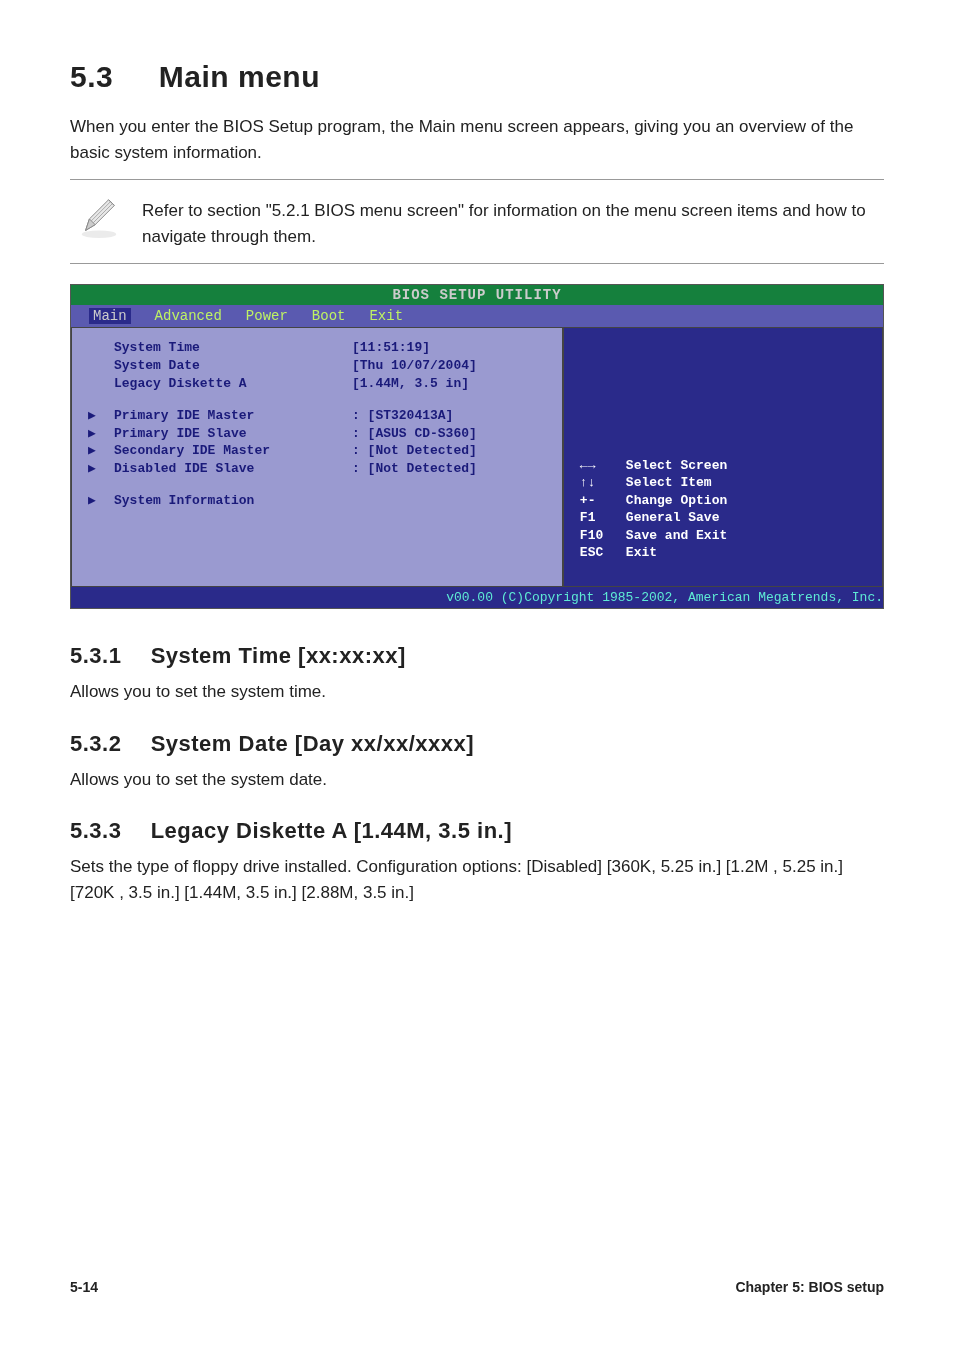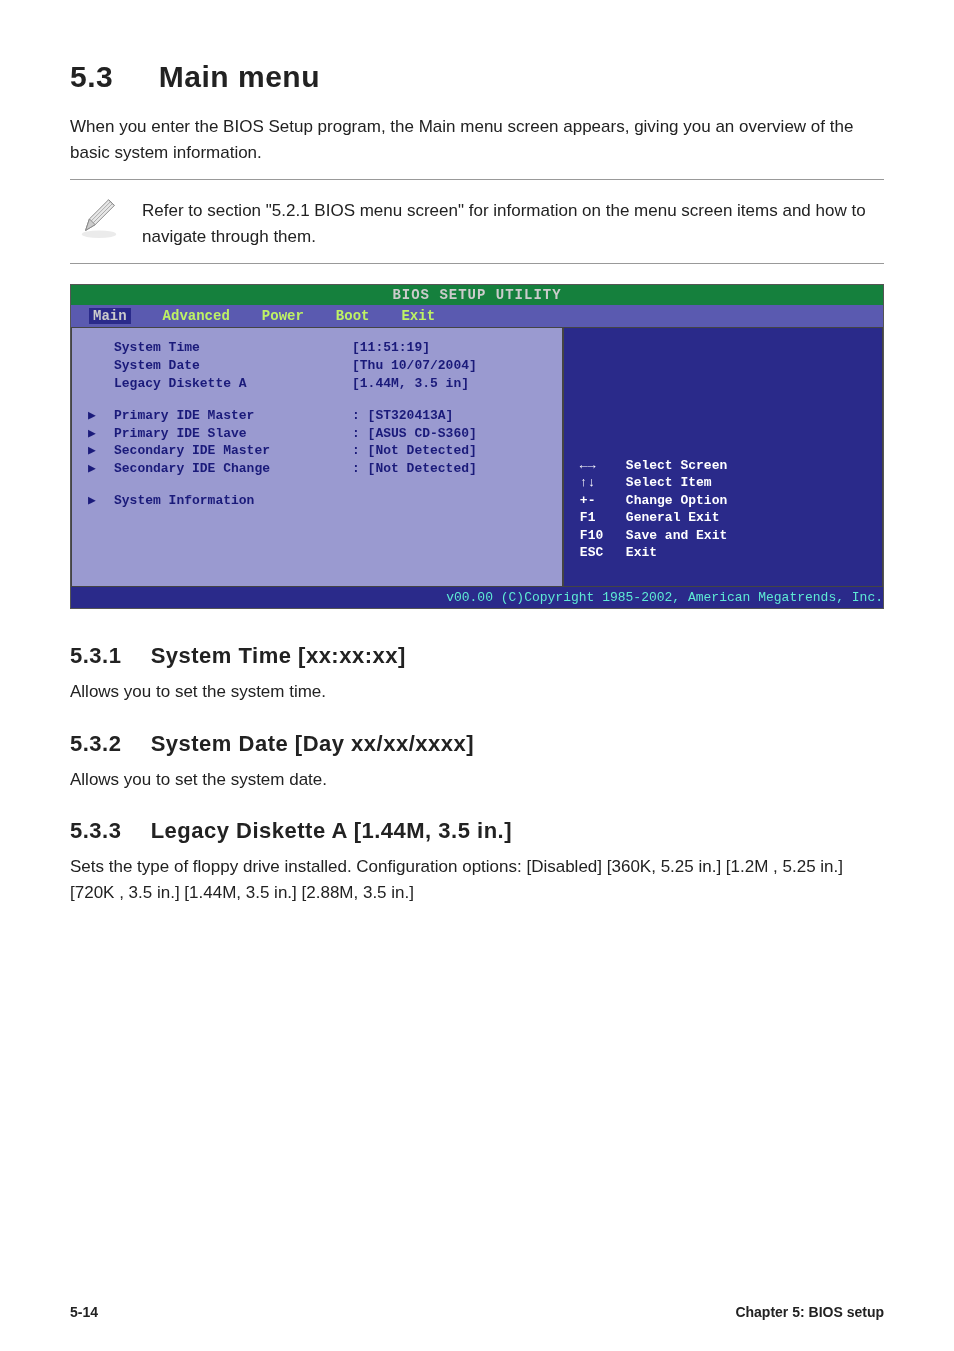--- a/index.html
+++ b/index.html
@@ -62,25 +62,25 @@
       font-family: "Courier New", monospace;
       font-size: 14px;
       font-weight: bold;
       padding: 2px 0;
       letter-spacing: 1px;
     }
     .bios-menu-bar {
       background: #5a5ab0;
       font-family: "Courier New", monospace;
       font-size: 14px;
-      font-weight: bold;
+      font-weight: normal;
       padding: 3px 18px;
       color: #2a2a8a;
       display: flex;
-      gap: 32px;
+      gap: 24px;
     }
     .bios-menu-item {
       color: #bef264;
     }
     .bios-menu-item.active {
       background: #2a2a8a;
       color: #ccc;
       padding: 0 4px;
     }
     .bios-body {
@@ -152,21 +152,21 @@
       margin-top: 26px;
       margin-bottom: 10px;
       letter-spacing: 0.5px;
     }
     .sub-number {
       display: inline-block;
       width: 74px;
     }
     .page-footer {
       position: absolute;
-      bottom: 31px;
+      bottom: 56px;
       left: 70px;
       right: 70px;
       display: flex;
       justify-content: space-between;
       font-size: 14px;
       font-weight: bold;
       border-top: none;
     }
   </style>
 </head>
@@ -228,21 +228,21 @@
         <span class="bios-label">Primary IDE Slave</span>
         <span class="bios-value">: [ASUS CD-S360]</span>
       </div>
       <div class="bios-row">
         <span class="bios-arrow">▶</span>
         <span class="bios-label">Secondary IDE Master</span>
         <span class="bios-value">: [Not Detected]</span>
       </div>
       <div class="bios-row">
         <span class="bios-arrow">▶</span>
-        <span class="bios-label">Secondary IDE Change</span>
+        <span class="bios-label">Disabled IDE Slave</span>
         <span class="bios-value">: [Not Detected]</span>
       </div>
       <div class="bios-spacer"></div>
       <div class="bios-row">
         <span class="bios-arrow">▶</span>
         <span class="bios-label">System Information</span>
         <span class="bios-value"></span>
       </div>
     </div>
     <div class="bios-right">
@@ -254,21 +254,21 @@
         <div class="bios-help-row">
           <span class="bios-help-key">↑↓</span>
           <span class="bios-help-text">Select Item</span>
         </div>
         <div class="bios-help-row">
           <span class="bios-help-key">+-</span>
           <span class="bios-help-text">Change Option</span>
         </div>
         <div class="bios-help-row">
           <span class="bios-help-key">F1</span>
-          <span class="bios-help-text">General Exit</span>
+          <span class="bios-help-text">General Save</span>
         </div>
         <div class="bios-help-row">
           <span class="bios-help-key">F10</span>
           <span class="bios-help-text">Save and Exit</span>
         </div>
         <div class="bios-help-row">
           <span class="bios-help-key">ESC</span>
           <span class="bios-help-text">Exit</span>
         </div>
         <div style="height:12px"></div>

